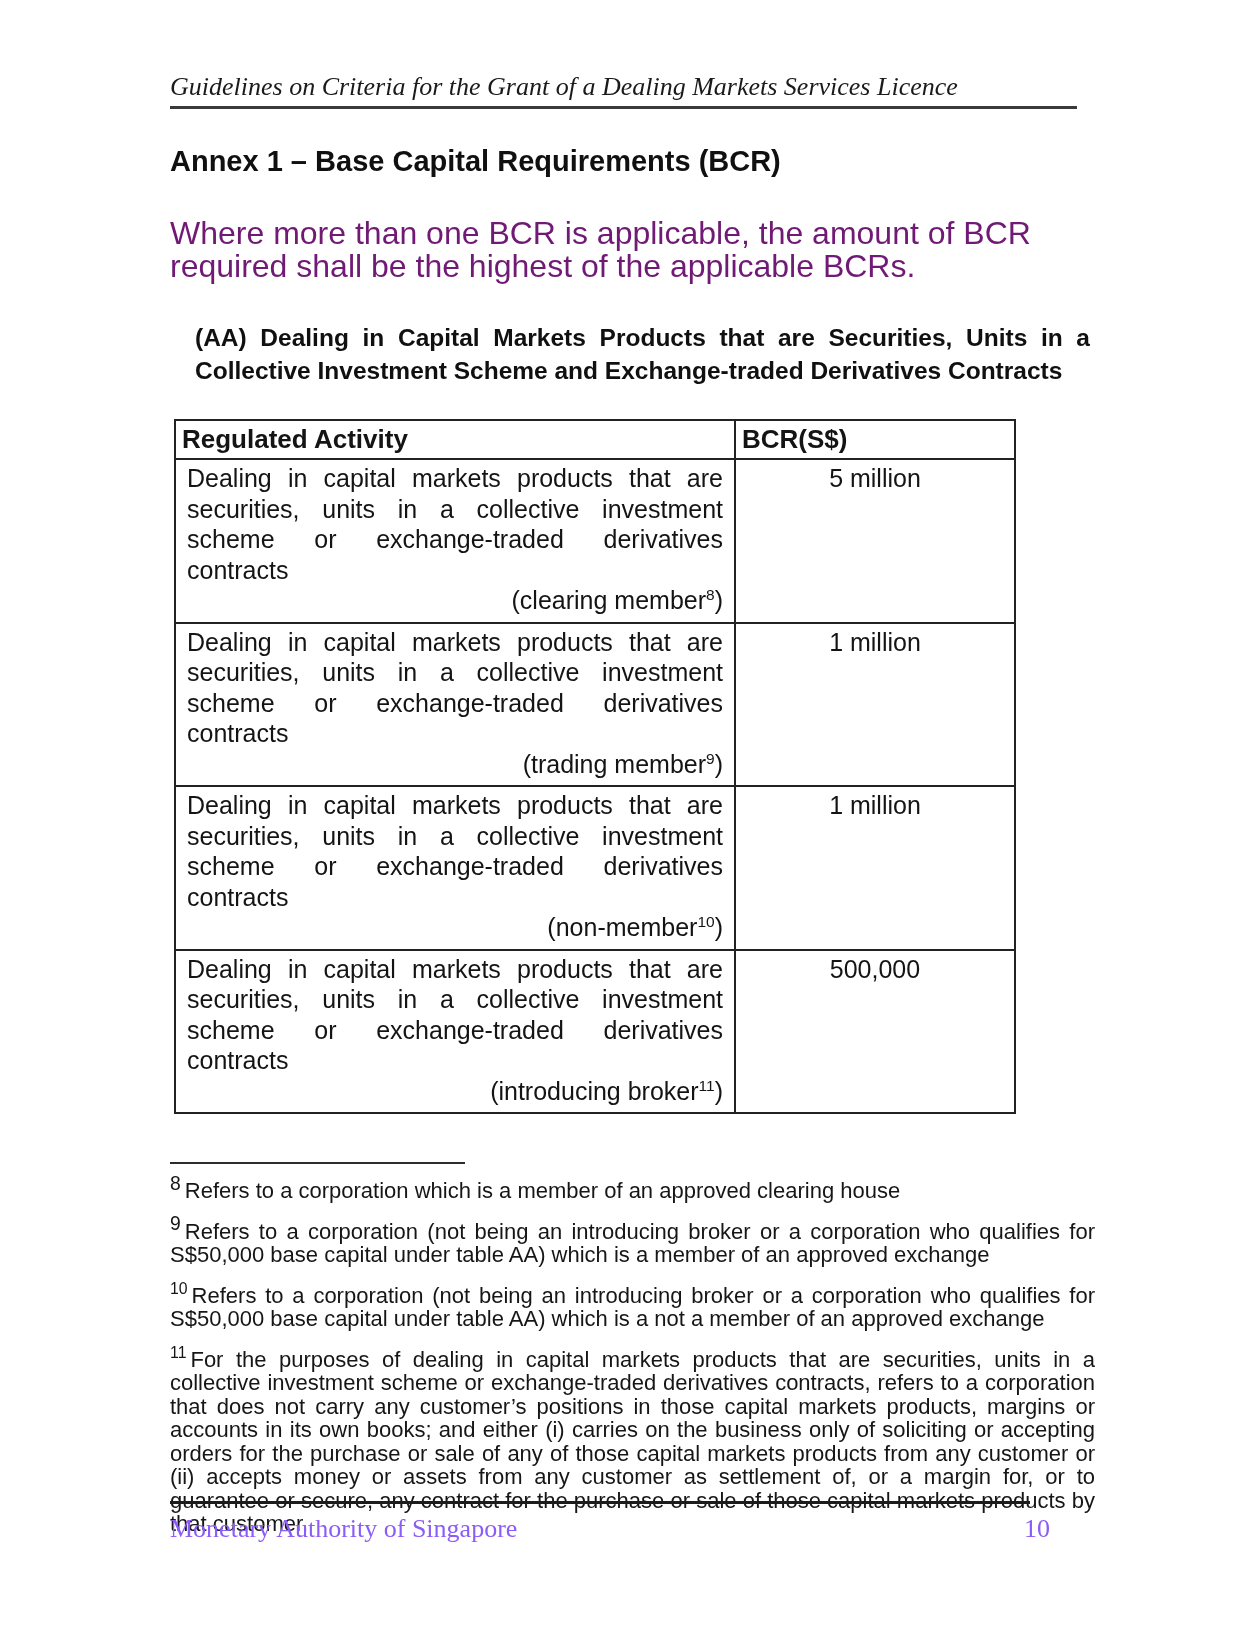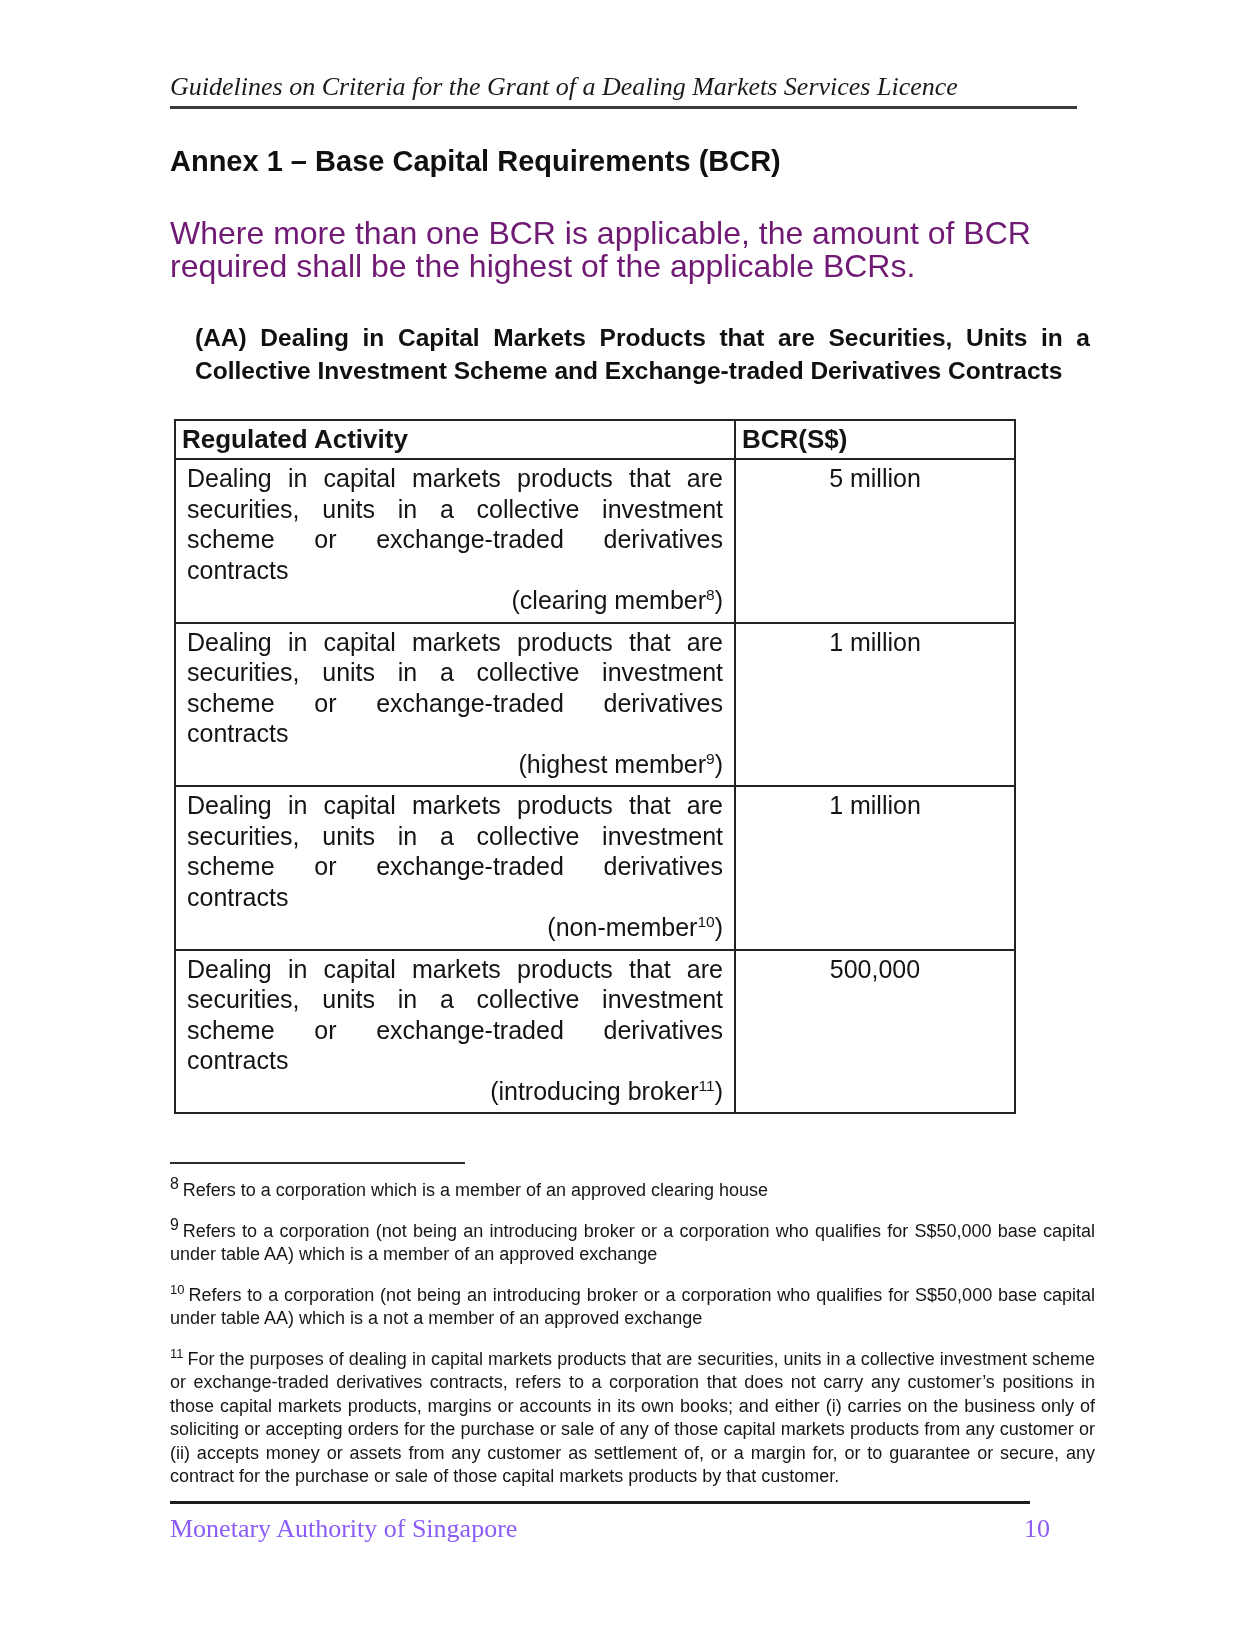--- a/index.html
+++ b/index.html
@@ -100,21 +100,21 @@
   }
   sup.fn-ref {
     font-size: 0.62em;
     vertical-align: super;
     line-height: 0;
   }
   
   .footnotes {
     margin-top: 48px;
     width: 925px;
-    font-size: 18px;
+    font-size: 22px;
     line-height: 23.5px;
     color: #161616;
   }
   .fn-divider {
     width: 295px;
     border-top: 2px solid #2c2c2c;
     height: 0;
   }
   .footnote {
     margin: 17px 0 0 0;
@@ -184,21 +184,21 @@
         <tr>
           <td class="activity">
             <div class="act-text">Dealing in capital markets products that are securities, units in a collective investment scheme or exchange-traded derivatives contracts</div>
             <div class="member"><span>(clearing member</span><sup class="fn-ref">8</sup><span>)</span></div>
           </td>
           <td class="bcr-val">5 million</td>
         </tr>
         <tr>
           <td class="activity">
             <div class="act-text">Dealing in capital markets products that are securities, units in a collective investment scheme or exchange-traded derivatives contracts</div>
-            <div class="member"><span>(highest member</span><sup class="fn-ref">9</sup><span>)</span></div>
+            <div class="member"><span>(trading member</span><sup class="fn-ref">9</sup><span>)</span></div>
           </td>
           <td class="bcr-val">1 million</td>
         </tr>
         <tr>
           <td class="activity">
             <div class="act-text">Dealing in capital markets products that are securities, units in a collective investment scheme or exchange-traded derivatives contracts</div>
             <div class="member"><span>(non-member</span><sup class="fn-ref">10</sup><span>)</span></div>
           </td>
           <td class="bcr-val">1 million</td>
         </tr>

